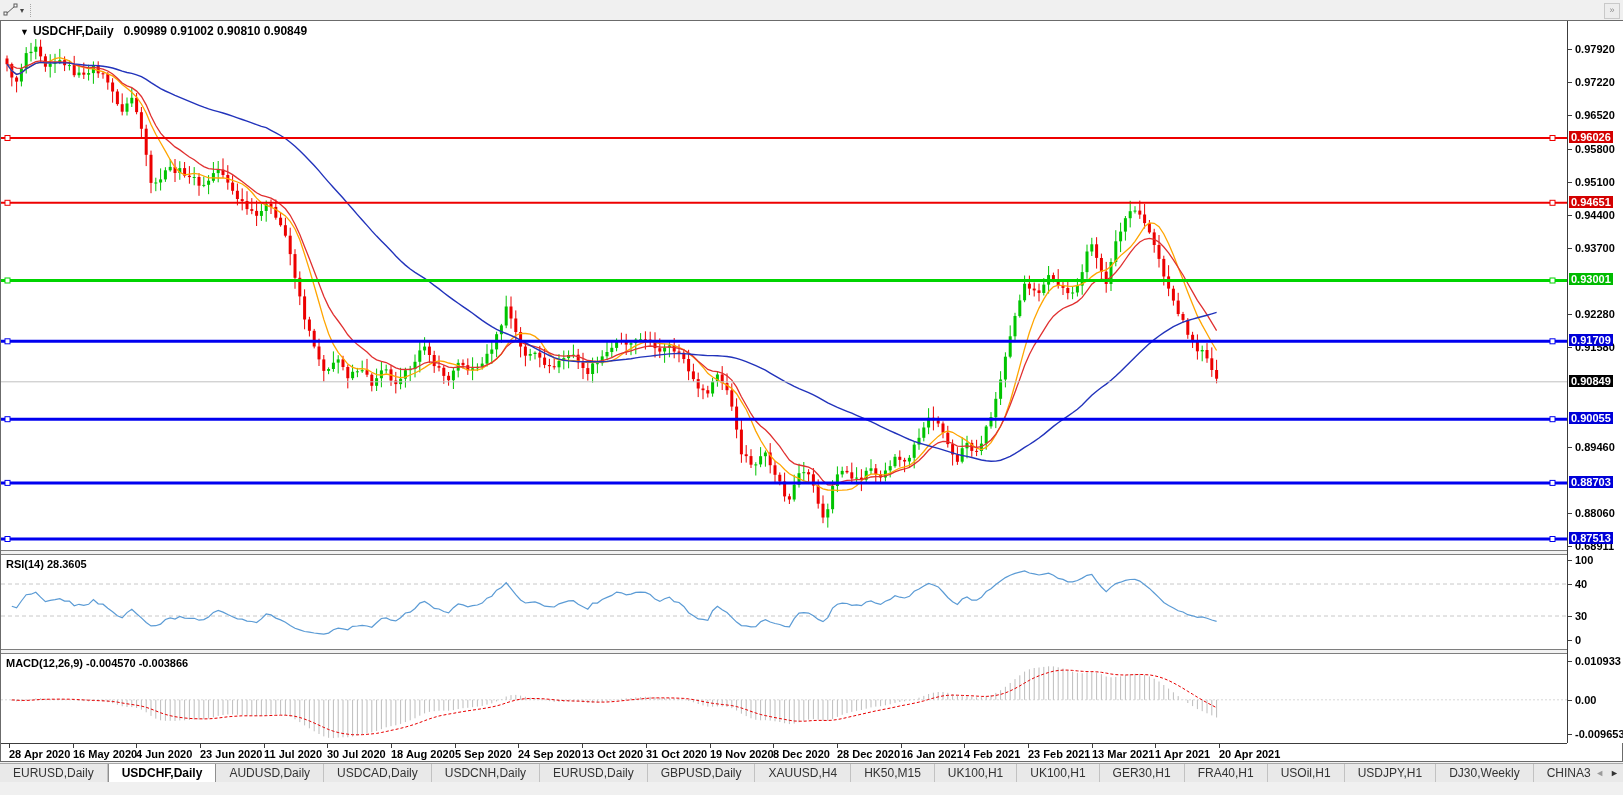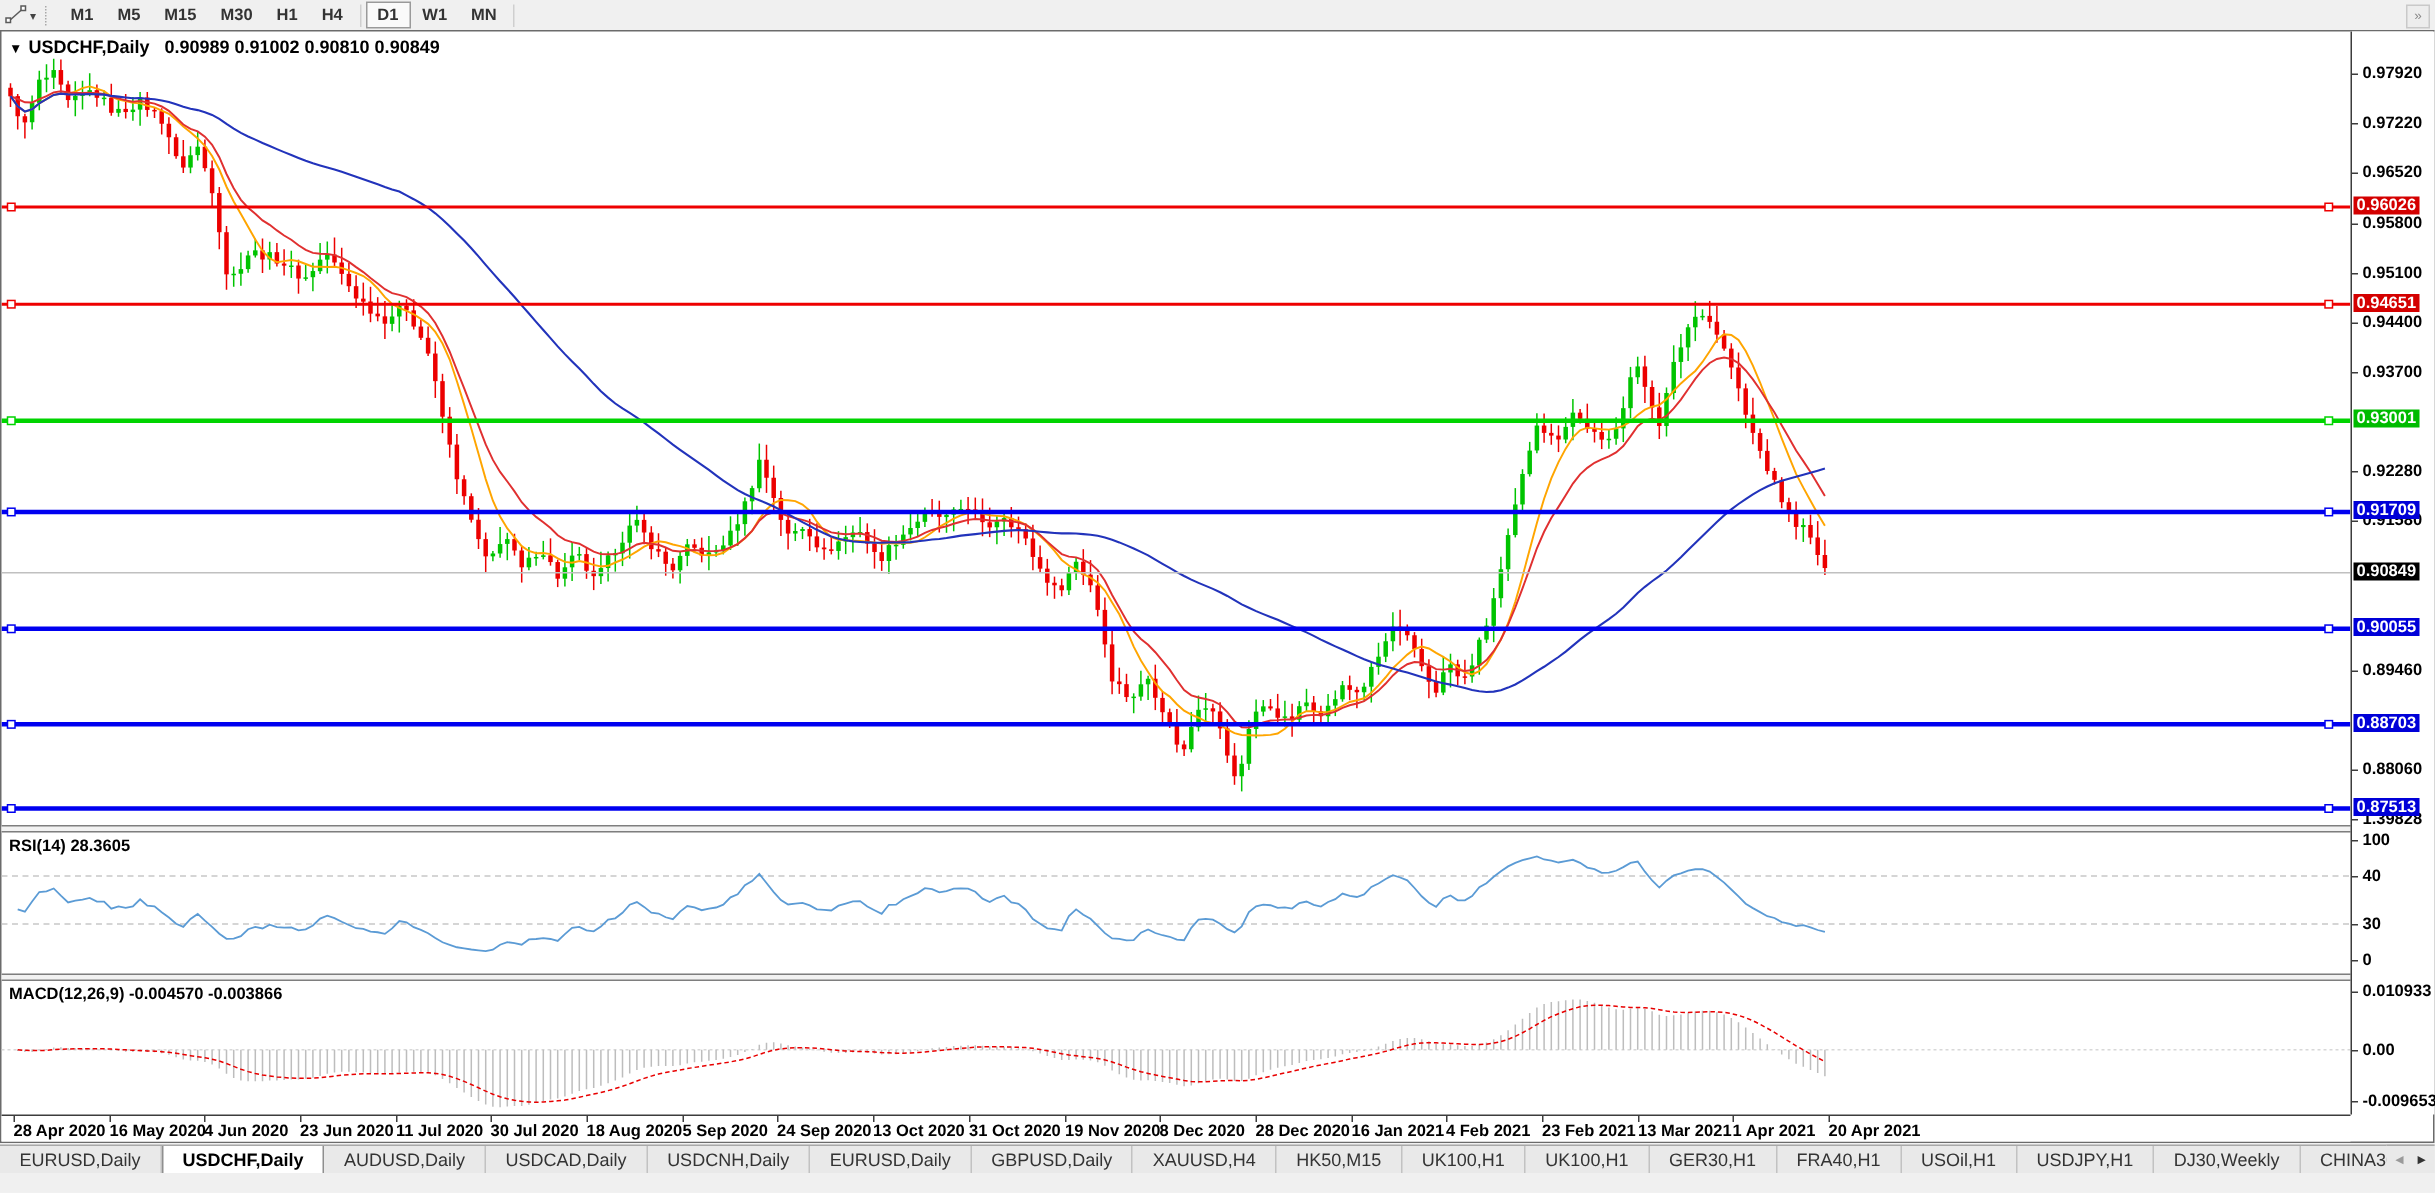--- a/index.html
+++ b/index.html
@@ -9,21 +9,21 @@
   .grip{width:2px;height:13px;border-left:1px dotted #a8a8a8;margin:0 6px 0 4px;}
   .tool-icon{display:flex;align-items:center;margin-left:3px;}
   .dd-arrow{font-size:8px;color:#444;margin:0 2px 0 1px;}
   .tfbtn{padding:2px 8px;font-size:11px;font-weight:bold;color:#333;line-height:14px;cursor:default;}
   .tfbtn.active{background:#fafafa;border:1px solid #9a9a9a;padding:1px 7px;}
   .tsep{width:1px;height:15px;background:#cfcfcf;margin:0 3px;}
   #tb-overflow{position:absolute;right:3px;top:3px;width:14px;height:14px;border:1px solid #c9c9c9;
     background:#ededed;color:#8a8a8a;font-size:9px;line-height:13px;text-align:center;}
   #chartwin{position:absolute;top:20px;left:0;width:1621px;height:740px;background:#fff;
     border:1px solid #6b6b6b;}
-  #title{position:absolute;top:3px;left:5px;font-size:12px;font-weight:bold;color:#000;z-index:6;}
+  #title{position:absolute;top:3px;left:19px;font-size:12px;font-weight:bold;color:#000;z-index:6;}
   #title .arrow{font-size:9px;margin-right:4px;}
   #title .sym{margin-right:10px;}
   #main-svg{position:absolute;top:0;left:0;}
   .hsep{position:absolute;left:0;width:1621px;height:3px;background:#f2f2f2;
     border-top:1px solid #7e7e7e;border-bottom:1px solid #7e7e7e;box-sizing:content-box;z-index:5;}
   #sep1{top:529px;}
   #sep2{top:628px;}
   #rsi-svg{position:absolute;top:534px;left:0;}
   #macd-svg{position:absolute;top:633px;left:0;}
   .pane-label{position:absolute;left:5px;font-size:11px;font-weight:bold;color:#000;z-index:6;}
@@ -55,33 +55,20 @@
 <div id="toolbar">
   <span class="tool-icon">
     <svg width="16" height="14">
       <line x1="3" y1="11" x2="12" y2="3" stroke="#5a5a5a" stroke-width="1"></line>
       <rect x="1" y="9" width="3" height="3" fill="#fff" stroke="#5a5a5a"></rect>
       <rect x="11" y="1" width="3" height="3" fill="#fff" stroke="#5a5a5a"></rect>
     </svg>
   </span>
   <span class="dd-arrow">▾</span>
   <span class="grip"></span>
-  <div id="tf-buttons" style="display:flex;align-items:center;">
-      <div class="tfbtn">M1</div>
-      <div class="tfbtn">M5</div>
-      <div class="tfbtn">M15</div>
-      <div class="tfbtn">M30</div>
-      <div class="tfbtn">H1</div>
-      <div class="tfbtn">H4</div>
-      <div class="tsep"></div>
-      <div class="tfbtn active">D1</div>
-      <div class="tfbtn">W1</div>
-      <div class="tfbtn">MN</div>
-      <div class="tsep"></div>
-    </div>
   <div id="tb-overflow">»</div>
 </div>
 
 <div id="chartwin">
   <svg id="main-svg" width="1566" height="529">
       <line x1="6.0" y1="34.5" x2="6.0" y2="50.4" stroke="#ec0000" stroke-width="1"></line>
       <rect x="4.5" y="37.5" width="3" height="5.7" fill="#ec0000"></rect>
       <line x1="10.8" y1="41.6" x2="10.8" y2="65.4" stroke="#ec0000" stroke-width="1"></line>
       <rect x="9.3" y="43.1" width="3" height="13.4" fill="#ec0000"></rect>
       <line x1="15.6" y1="54.9" x2="15.6" y2="71.4" stroke="#ec0000" stroke-width="1"></line>
@@ -898,21 +885,21 @@
       <div class="ptick" style="top: 221px;">0.93700</div>
       <div class="tkm" style="top: 293px;"></div>
       <div class="ptick" style="top: 287px;">0.92280</div>
       <div class="tkm" style="top: 326px;"></div>
       <div class="ptick" style="top: 320px;">0.91580</div>
       <div class="tkm" style="top: 426px;"></div>
       <div class="ptick" style="top: 420px;">0.89460</div>
       <div class="tkm" style="top: 492px;"></div>
       <div class="ptick" style="top: 486px;">0.88060</div>
       <div class="tkm" style="top: 525px;"></div>
-      <div class="ptick" style="top: 519px;">1.39828</div>
+      <div class="ptick" style="top: 519px;">0.68911</div>
       <div class="badge" style="top: 110px; background: rgb(212, 0, 0);">0.96026</div>
       <div class="badge" style="top: 175px; background: rgb(212, 0, 0);">0.94651</div>
       <div class="badge" style="top: 252px; background: rgb(0, 187, 0);">0.93001</div>
       <div class="badge" style="top: 313px; background: rgb(0, 0, 216);">0.91709</div>
       <div class="badge" style="top: 354px; background: rgb(0, 0, 0);">0.90849</div>
       <div class="badge" style="top: 391px; background: rgb(0, 0, 216);">0.90055</div>
       <div class="badge" style="top: 455px; background: rgb(0, 0, 216);">0.88703</div>
       <div class="badge" style="top: 511px; background: rgb(0, 0, 216);">0.87513</div>
       <div class="tkm" style="top: 539px;"></div>
       <div class="ptick" style="top: 533px;">100</div>

